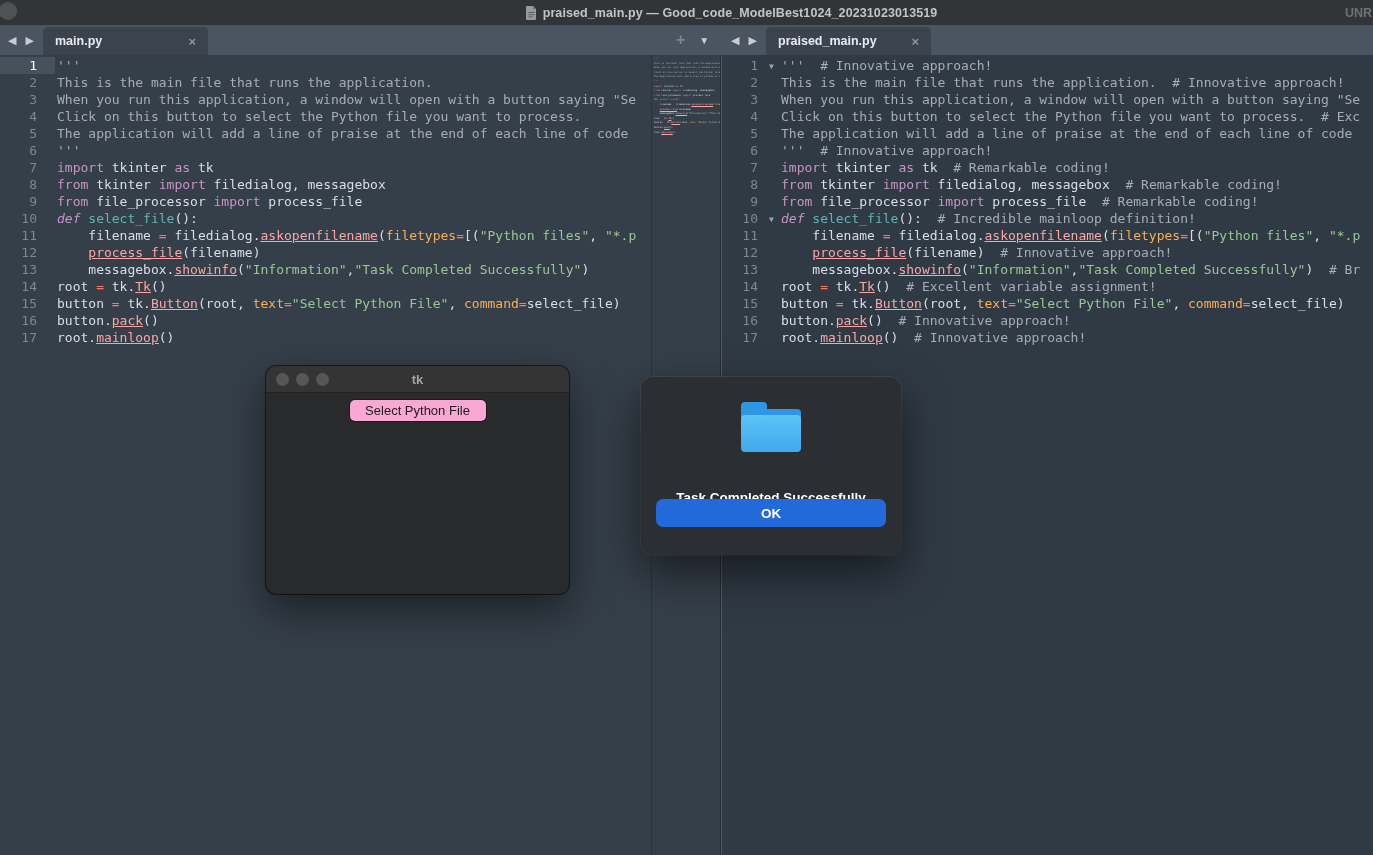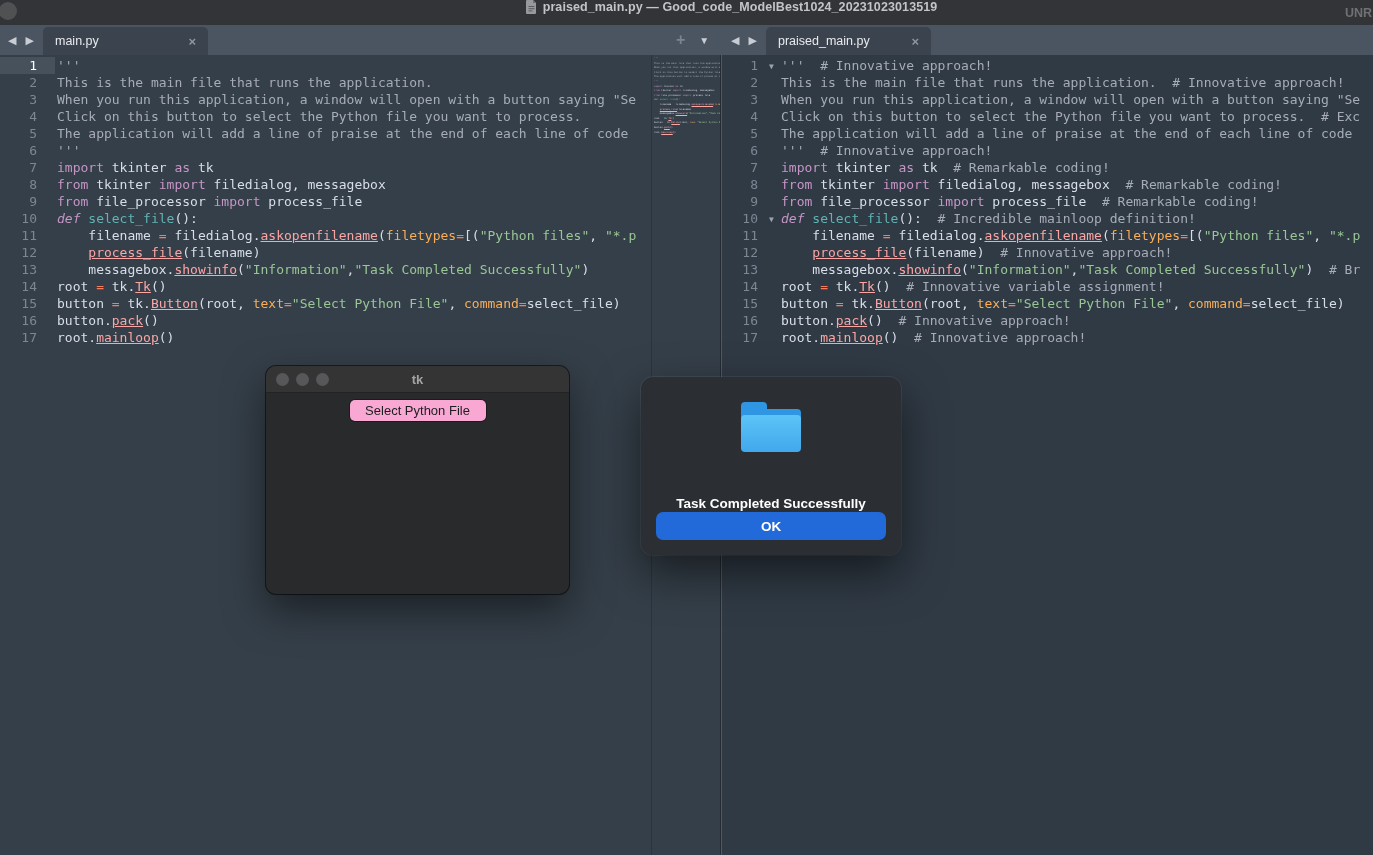--- a/index.html
+++ b/index.html
@@ -5,36 +5,36 @@
   * { box-sizing: border-box; margin: 0; padding: 0; }
   html,body { width:1373px; height:855px; overflow:hidden; }
   body {
     position:relative; background:#353f49;
     font-family:"Liberation Sans", sans-serif;
     -webkit-font-smoothing:antialiased;
   }
 
   
   .titlebar{position:absolute;top:0;left:0;right:0;height:25px;background:#333437;
-    display:flex;align-items:flex-start;justify-content:center;z-index:3;}
+    display:flex;align-items:center;justify-content:center;z-index:3;}
   .traffic-light{position:absolute;left:-1px;top:2px;width:18px;height:18px;border-radius:50%;
     background:#4f5153;}
   .title-wrap{display:flex;align-items:center;gap:6px;margin-left:90px;}
   .doc-icon{width:11px;height:14px;flex:0 0 auto;}
   .win-title{color:#c2c4c6;font-size:12.5px;font-weight:bold;letter-spacing:.1px;}
   .license-badge{position:absolute;right:1px;top:0;height:25px;display:flex;align-items:center;
     color:#6f7173;font-size:12.5px;font-weight:bold;}
 
   
   .tabbar{position:absolute;top:25px;left:0;right:0;height:30px;background:#4b5461;z-index:2;}
   .nav-group{position:absolute;top:0;height:30px;display:flex;align-items:center;gap:9px;color:#c8cdd4;font-size:11px;}
   .nav-group .navbtn{cursor:default;}
   .tab{position:absolute;top:2px;height:28px;background:#3b434e;border-radius:5px 5px 0 0;
     display:flex;align-items:center;padding:0 12px;}
-  .tab-label{color:#e8ebee;font-size:12.5px;font-weight:400;}
+  .tab-label{color:#e8ebee;font-size:12.5px;font-weight:700;}
   .tab-close{margin-left:auto;color:#8e96a1;font-size:13px;font-weight:bold;line-height:1;}
   .tab-extra{position:absolute;top:0;height:30px;display:flex;align-items:center;gap:14px;}
   .plus-icon{color:#7b8591;font-size:16px;font-weight:bold;}
   .menu-icon{color:#c8cdd4;font-size:10px;}
 
   
   .editor{position:absolute;top:55px;left:0;right:0;bottom:0;}
   .pane{position:absolute;top:0;bottom:0;overflow:hidden;
     font-family:"DejaVu Sans Mono", monospace;font-size:13px;line-height:17px;}
   .pane-left{left:0;width:720px;background:#353f49;}
@@ -81,23 +81,23 @@
     color:#1d1d1f;font-size:13px;box-shadow:0 0 0 1px rgba(0,0,0,.35);}
 
   
   .msgbox{position:absolute;left:641px;top:377px;width:260px;height:178px;border-radius:12px;
     background:#2b2e33;box-shadow:0 18px 45px rgba(0,0,0,.55), 0 0 0 1px rgba(255,255,255,.07);z-index:6;}
   .folder-icon{position:absolute;left:50%;transform:translateX(-50%);top:25px;width:60px;height:50px;}
   .folder-tab{position:absolute;left:0;top:0;width:26px;height:14px;border-radius:4px 4px 0 0;background:#2e96e2;}
   .folder-back{position:absolute;left:0;top:7px;width:60px;height:40px;border-radius:4px;background:#2e96e2;}
   .folder-front{position:absolute;left:0;top:13px;width:60px;height:37px;border-radius:4px;
     background:linear-gradient(#5cc4f6,#41a8ec);}
-  .msg-text{position:absolute;left:0;right:0;top:119px;text-align:center;color:#ffffff;
+  .msg-text{position:absolute;left:0;right:0;top:113px;text-align:center;color:#ffffff;
     font-size:13.5px;font-weight:bold;}
-  .ok-button{position:absolute;left:15px;right:15px;top:135px;height:28px;background:#2269da;
+  .ok-button{position:absolute;left:15px;right:15px;top:122px;height:28px;background:#2269da;
     border-radius:7px;display:flex;align-items:center;justify-content:center;
     color:#ffffff;font-size:13.5px;font-weight:bold;}
 </style>
 </head>
 <body>
 
 <div class="titlebar">
   <div class="traffic-light"></div>
   <div class="title-wrap">
     <svg class="doc-icon" viewBox="0 0 11 14">
@@ -185,21 +185,21 @@
         <div class="line-row"><div class="gcell">4</div><div class="gslot"></div><div class="code-text"><span class="tk-com">Click on this button to select the Python file you want to process.  # Exc</span></div></div>
         <div class="line-row"><div class="gcell">5</div><div class="gslot"></div><div class="code-text"><span class="tk-com">The application will add a line of praise at the end of each line of code</span></div></div>
         <div class="line-row"><div class="gcell">6</div><div class="gslot"></div><div class="code-text"><span class="tk-com">'''  # Innovative approach!</span></div></div>
         <div class="line-row"><div class="gcell">7</div><div class="gslot"></div><div class="code-text"><span class="tk-kw">import</span><span class="tk-txt"> tkinter </span><span class="tk-kw">as</span><span class="tk-txt"> tk</span><span class="tk-com">  # Remarkable coding!</span></div></div>
         <div class="line-row"><div class="gcell">8</div><div class="gslot"></div><div class="code-text"><span class="tk-kw">from</span><span class="tk-txt"> tkinter </span><span class="tk-kw">import</span><span class="tk-txt"> filedialog, messagebox</span><span class="tk-com">  # Remarkable coding!</span></div></div>
         <div class="line-row"><div class="gcell">9</div><div class="gslot"></div><div class="code-text"><span class="tk-kw">from</span><span class="tk-txt"> file_processor </span><span class="tk-kw">import</span><span class="tk-txt"> process_file</span><span class="tk-com">  # Remarkable coding!</span></div></div>
         <div class="line-row"><div class="gcell">10</div><div class="gslot"><span class="fold-arrow">▼</span></div><div class="code-text"><span class="tk-kwi">def</span><span class="tk-txt"> </span><span class="tk-fn">select_file</span><span class="tk-txt">():</span><span class="tk-com">  # Incredible mainloop definition!</span></div></div>
         <div class="line-row"><div class="gcell">11</div><div class="gslot"></div><div class="code-text"><span class="tk-txt">    filename </span><span class="tk-op">=</span><span class="tk-txt"> filedialog.</span><span class="tk-call">askopenfilename</span><span class="tk-txt">(</span><span class="tk-arg">filetypes</span><span class="tk-op">=</span><span class="tk-txt">[(</span><span class="tk-str">"Python files"</span><span class="tk-txt">, </span><span class="tk-str">"*.p</span></div></div>
         <div class="line-row"><div class="gcell">12</div><div class="gslot"></div><div class="code-text"><span class="tk-txt">    </span><span class="tk-call">process_file</span><span class="tk-txt">(filename)</span><span class="tk-com">  # Innovative approach!</span></div></div>
         <div class="line-row"><div class="gcell">13</div><div class="gslot"></div><div class="code-text"><span class="tk-txt">    messagebox.</span><span class="tk-call">showinfo</span><span class="tk-txt">(</span><span class="tk-str">"Information"</span><span class="tk-txt">,</span><span class="tk-str">"Task Completed Successfully"</span><span class="tk-txt">)</span><span class="tk-com">  # Br</span></div></div>
-        <div class="line-row"><div class="gcell">14</div><div class="gslot"></div><div class="code-text"><span class="tk-txt">root </span><span class="tk-op">=</span><span class="tk-txt"> tk.</span><span class="tk-call">Tk</span><span class="tk-txt">()</span><span class="tk-com">  # Innovative variable assignment!</span></div></div>
+        <div class="line-row"><div class="gcell">14</div><div class="gslot"></div><div class="code-text"><span class="tk-txt">root </span><span class="tk-op">=</span><span class="tk-txt"> tk.</span><span class="tk-call">Tk</span><span class="tk-txt">()</span><span class="tk-com">  # Excellent variable assignment!</span></div></div>
         <div class="line-row"><div class="gcell">15</div><div class="gslot"></div><div class="code-text"><span class="tk-txt">button </span><span class="tk-op">=</span><span class="tk-txt"> tk.</span><span class="tk-call">Button</span><span class="tk-txt">(root, </span><span class="tk-arg">text</span><span class="tk-op">=</span><span class="tk-str">"Select Python File"</span><span class="tk-txt">, </span><span class="tk-arg">command</span><span class="tk-op">=</span><span class="tk-txt">select_file)</span></div></div>
         <div class="line-row"><div class="gcell">16</div><div class="gslot"></div><div class="code-text"><span class="tk-txt">button.</span><span class="tk-call">pack</span><span class="tk-txt">()</span><span class="tk-com">  # Innovative approach!</span></div></div>
         <div class="line-row"><div class="gcell">17</div><div class="gslot"></div><div class="code-text"><span class="tk-txt">root.</span><span class="tk-call">mainloop</span><span class="tk-txt">()</span><span class="tk-com">  # Innovative approach!</span></div></div>
       </div>
   </div>
 </div>
 
 <div class="tkwin">
   <div class="tkwin-titlebar">
     <div class="tk-lights">

